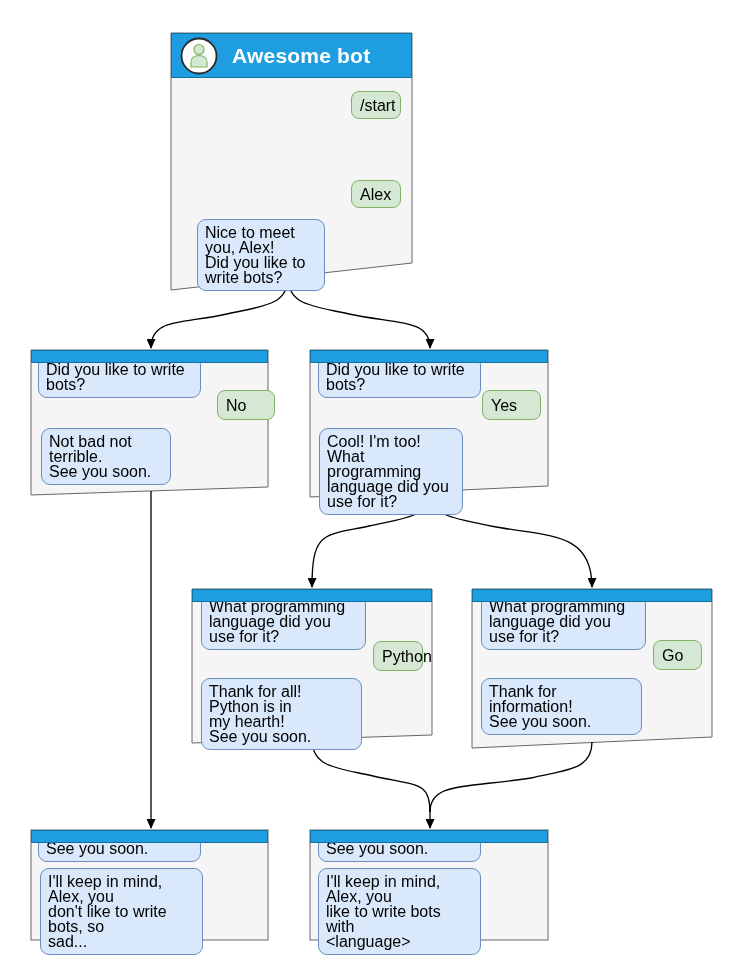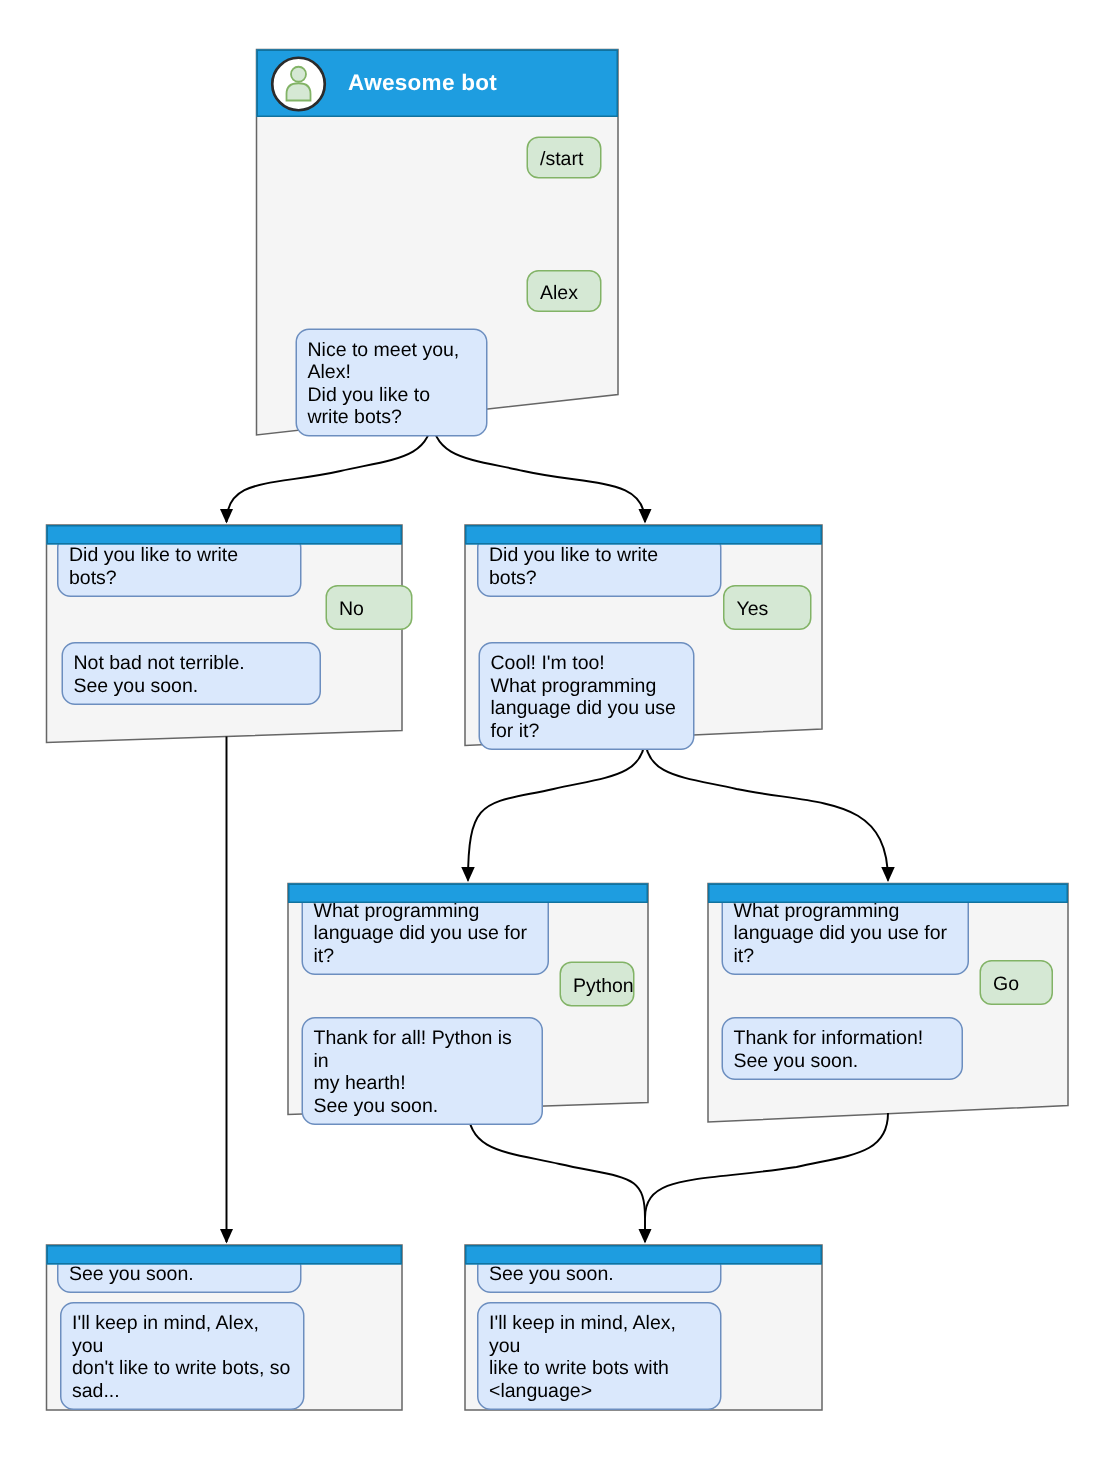--- a/index.html
+++ b/index.html
@@ -1,21 +1,21 @@
 <!DOCTYPE html>
 <html><head>
 <meta charset="utf-8">
 <style>
   html,body{margin:0;padding:0;background:#ffffff;font-family:"Liberation Sans",sans-serif;}
   #canvas{position:relative;width:743px;height:971px;background:#ffffff;overflow:hidden;}
   #connectors{position:absolute;left:0;top:0;z-index:0;}
   .window-header{position:absolute;background:#1e9de0;border:1px solid #10729f;box-sizing:border-box;z-index:3;}
   .root-header{display:flex;align-items:center;padding-left:8px;}
-  .root-title{color:#ffffff;font-weight:bold;font-size:15px;margin-left:14px;letter-spacing:.2px;}
-  .bubble{position:absolute;box-sizing:border-box;font-size:13px;line-height:15px;color:#000;
+  .root-title{color:#ffffff;font-weight:bold;font-size:21px;margin-left:14px;letter-spacing:.2px;}
+  .bubble{position:absolute;box-sizing:border-box;font-size:16px;line-height:15px;color:#000;
           white-space:pre-line;z-index:2;padding:5px 7px;}
   .bubble-blue{background:#dae8fc;border:1px solid #6c8ebf;border-radius:9px;}
   .bubble-green{background:#d5e8d4;border:1px solid #82b366;border-radius:8px;
                 display:flex;align-items:center;white-space:nowrap;padding:0 8px;}
   .avatar{flex:0 0 auto;}
 </style>
 </head>
 <body>
 
 <div id="canvas">
@@ -65,21 +65,21 @@
   <div class="window-header" style="left:31px;top:830px;width:237px;height:13px;"></div>
   <div class="window-header" style="left:310px;top:830px;width:238px;height:13px;"></div>
 
   <div class="bubble bubble-green" style="left:351px;top:91px;width:50px;height:28px;">/start</div>
   <div class="bubble bubble-green" style="left:351px;top:180px;width:50px;height:28px;">Alex</div>
   <div class="bubble bubble-blue" style="left:197px;top:219px;width:128px;">Nice to meet you, Alex!
 Did you like to write bots?</div>
 
   <div class="bubble bubble-blue" style="left:38px;top:356px;width:163px;">Did you like to write bots?</div>
   <div class="bubble bubble-green" style="left:201px;top:390px;width:58px;height:30px;margin-left:16px;">No</div>
-  <div class="bubble bubble-blue" style="left:41px;top:428px;width:173px;">Not bad not terrible.
+  <div class="bubble bubble-blue" style="left:41px;top:428px;width:130px;">Not bad not terrible.
 See you soon.</div>
 
   <div class="bubble bubble-blue" style="left:318px;top:356px;width:163px;">Did you like to write bots?</div>
   <div class="bubble bubble-green" style="left:482px;top:390px;width:59px;height:30px;">Yes</div>
   <div class="bubble bubble-blue" style="left:319px;top:428px;width:144px;">Cool! I'm too!
 What programming
 language did you use for it?</div>
 
   <div class="bubble bubble-blue" style="left:201px;top:593px;width:165px;">What programming
 language did you use for it?</div>

